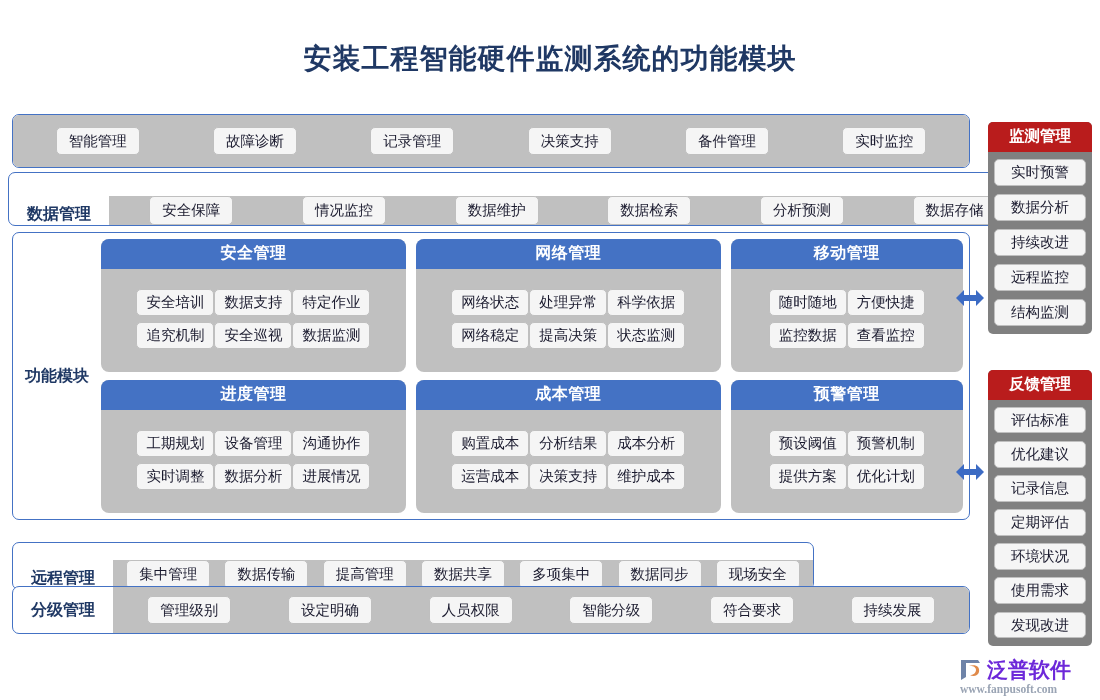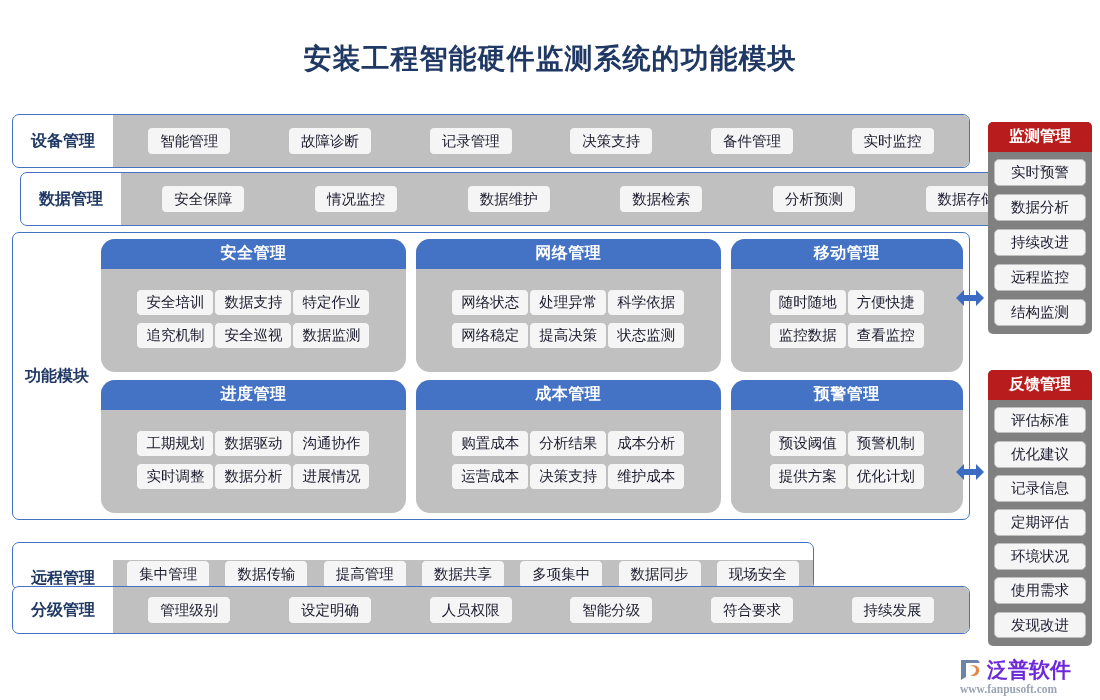--- a/index.html
+++ b/index.html
@@ -74,21 +74,21 @@
     font-size: 14.5px;
     color: #1a1a2e;
     padding: 5px 12px;
     white-space: nowrap;
     text-align: center;
     line-height: 1.15;
   }
 
   
   #row-equipment { left: 12px;  top: 114px; width: 958px; height: 54px; }
-  #row-data      { left: 20px;  top: 172px; width: 1030px; height: 54px; }
+  #row-data      { left: 8px;  top: 172px; width: 1030px; height: 54px; align-items: flex-end; }
   #row-remote    { left: 12px;  top: 542px; width: 802px; height: 48px; align-items: flex-end; }
   #row-grade     { left: 12px;  top: 586px; width: 958px; height: 48px; }
 
   #row-equipment .panel-label,
   #row-data .panel-label { width: 100px; }
   #row-remote .panel-label,
   #row-grade .panel-label { width: 100px; }
 
   
   #func-panel {
@@ -111,21 +111,21 @@
   }
   .func-row {
     display: flex;
     gap: 10px;
     flex: 1 1 0;
   }
 
   
   .card {
     background: #C0C0C0;
-    border-radius: 14px;
+    border-radius: 8px;
     display: flex;
     flex-direction: column;
     overflow: hidden;
   }
   .card.w3 { flex: 1.05 1 0; }
   .card.w2 { flex: 0.80 1 0; }
 
   .card-header {
     background: #4472C4;
     color: #ffffff;
@@ -229,21 +229,20 @@
   }
 </style>
 </head>
 <body>
 
 <div class="canvas">
 
   <div class="page-title">安装工程智能硬件监测系统的功能模块</div>
 
   <div class="panel" id="row-equipment">
-    <div class="panel-label">设备管理</div>
     <div class="strip">
       <div class="pill">智能管理</div>
       <div class="pill">故障诊断</div>
       <div class="pill">记录管理</div>
       <div class="pill">决策支持</div>
       <div class="pill">备件管理</div>
       <div class="pill">实时监控</div>
     </div>
   </div>
 
@@ -312,21 +311,21 @@
         </div>
       </div>
 
       <div class="func-row">
 
         <div class="card w3">
           <div class="card-header">进度管理</div>
           <div class="card-body">
             <div class="card-row">
               <div class="pill">工期规划</div>
-              <div class="pill">数据驱动</div>
+              <div class="pill">设备管理</div>
               <div class="pill">沟通协作</div>
             </div>
             <div class="card-row">
               <div class="pill">实时调整</div>
               <div class="pill">数据分析</div>
               <div class="pill">进展情况</div>
             </div>
           </div>
         </div>
 

